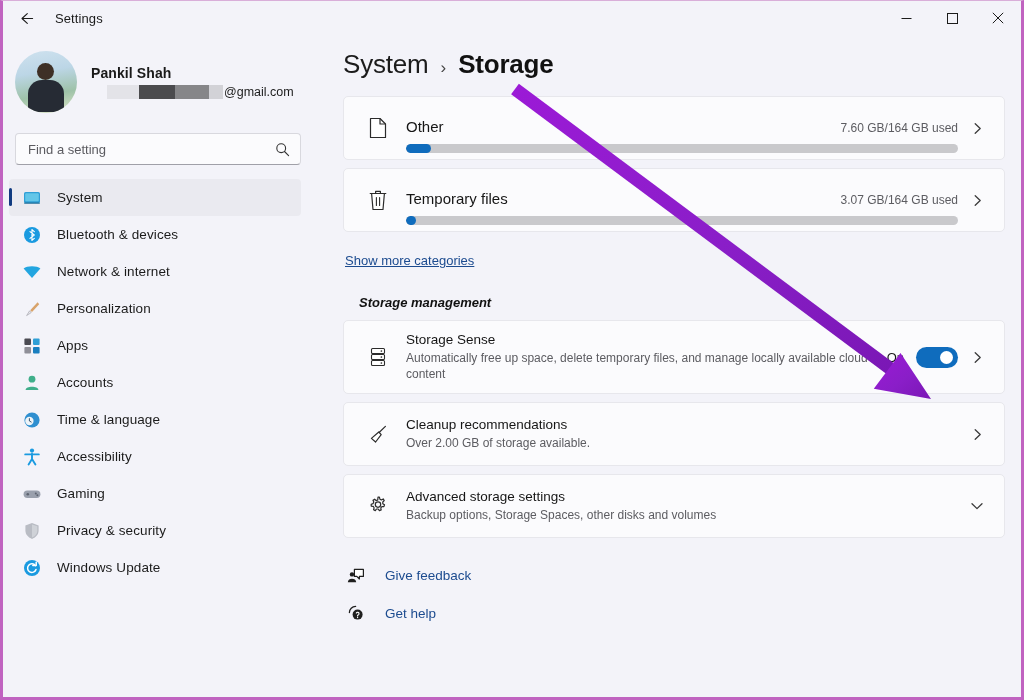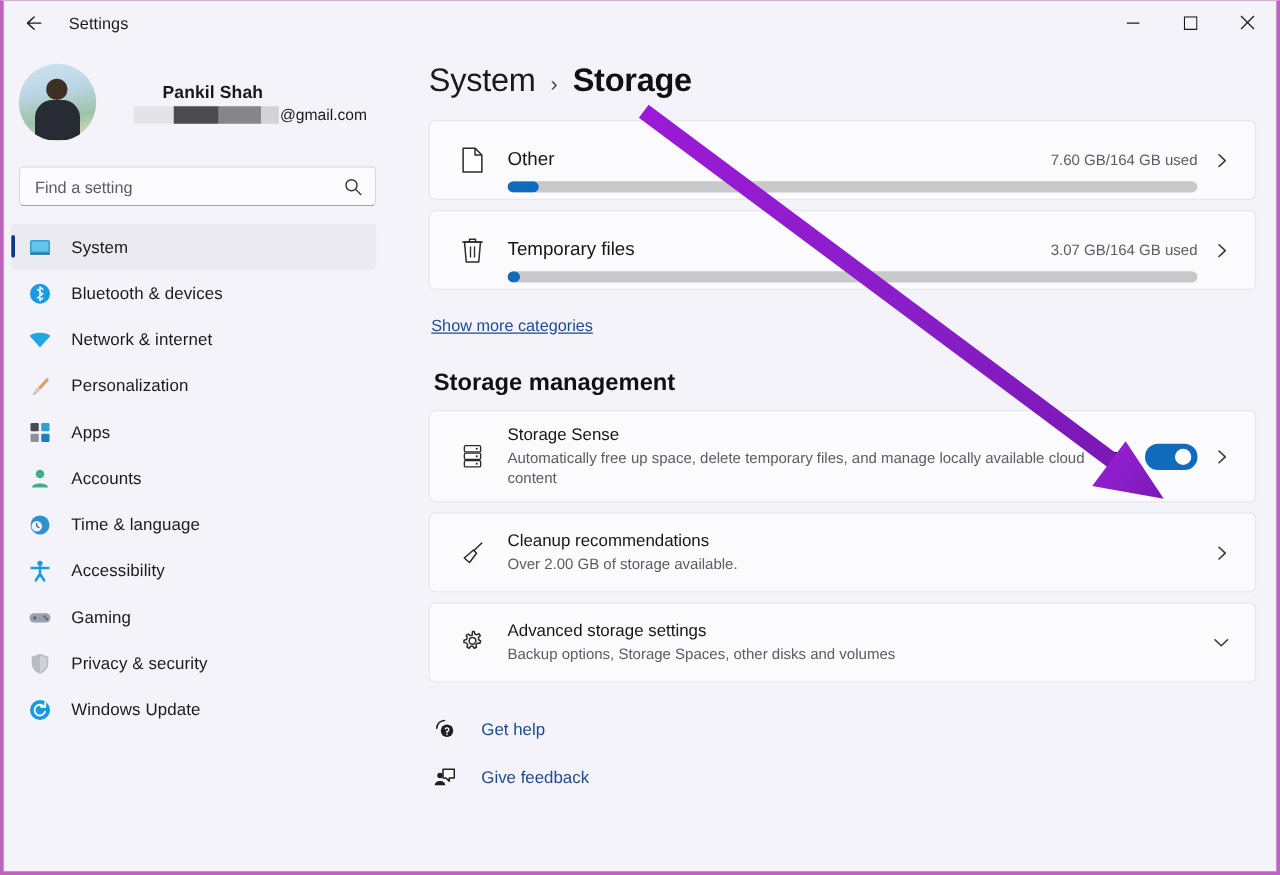--- a/index.html
+++ b/index.html
@@ -94,21 +94,20 @@
     border-radius: 14px 14px 4px 4px;
     background: #262b34;
     left: 13px; top: 29px;
   }
   #account-text { margin-left: 14px; }
   #account-name {
     font-size: 14px;
     font-weight: bold;
     color: #191919;
     letter-spacing: .1px;
-    margin-left: 39px;
   }
   #account-email {
     display: flex;
     align-items: center;
     margin-top: 3px;
     height: 15px;
     padding-left: 16px;
   }
   .redact {
     display: inline-block;
@@ -267,24 +266,25 @@
   }
 
   #show-more {
     display: inline-block;
     font-size: 13px;
     color: #1c4b8f;
     margin: 13px 0 0 2px;
   }
 
   #section-title {
-    font-size: 19px;
+    font-size: 13px;
     font-weight: bold;
     color: #111;
-    margin: 26px 0 10px 4px;
+    margin: 26px 0 10px 16px;
+    font-style: italic;
   }
 
   .card.setting {
     min-height: 64px;
     padding-top: 11px;
     padding-bottom: 11px;
   }
   .setting-body {
     flex: 1;
     margin-left: 10px;
@@ -663,37 +663,37 @@
         <svg width="14" height="14" viewBox="0 0 14 14">
           <path d="M2 4.8 L7 9.6 L12 4.8" fill="none" stroke="#3a3a3a" stroke-width="1.3" stroke-linecap="round" stroke-linejoin="round"></path>
         </svg>
       </span>
     </div>
 
     <div id="bottom-links">
       <div class="bottom-link">
         <span class="bl-icon">
           <svg width="20" height="20" viewBox="0 0 20 20">
+            <path d="M8.4 4.4 H17.4 V11.4 H13.4 L13.4 14 L10.8 11.4 H8.4 Z" fill="#fff" stroke="#1f1f1f" stroke-width="1.2" stroke-linejoin="round"></path>
+            <circle cx="6" cy="9.4" r="2.2" fill="#1f1f1f"></circle>
+            <path d="M1.8 17.2 C1.8 12.6 10.2 12.6 10.2 17.2 Z" fill="#1f1f1f"></path>
+          </svg>
+        </span>
+        <span class="bl-label">Give feedback</span>
+      </div>
+      <div class="bottom-link">
+        <span class="bl-icon">
+          <svg width="20" height="20" viewBox="0 0 20 20">
             <path d="M3.4 9.6 A6.2 6.2 0 0 1 9.6 3.4" fill="none" stroke="#1f1f1f" stroke-width="1.3" stroke-linecap="round"></path>
             <circle cx="11.6" cy="11.6" r="5" fill="#1f1f1f"></circle>
             <path d="M10.3 10.1 A1.45 1.45 0 1 1 11.6 12.2 V12.9" fill="none" stroke="#fff" stroke-width="1.1" stroke-linecap="round"></path>
             <circle cx="11.6" cy="14.5" r="0.65" fill="#fff"></circle>
           </svg>
         </span>
         <span class="bl-label">Get help</span>
-      </div>
-      <div class="bottom-link">
-        <span class="bl-icon">
-          <svg width="20" height="20" viewBox="0 0 20 20">
-            <path d="M8.4 4.4 H17.4 V11.4 H13.4 L13.4 14 L10.8 11.4 H8.4 Z" fill="#fff" stroke="#1f1f1f" stroke-width="1.2" stroke-linejoin="round"></path>
-            <circle cx="6" cy="9.4" r="2.2" fill="#1f1f1f"></circle>
-            <path d="M1.8 17.2 C1.8 12.6 10.2 12.6 10.2 17.2 Z" fill="#1f1f1f"></path>
-          </svg>
-        </span>
-        <span class="bl-label">Give feedback</span>
       </div>
     </div>
 
   </div>
 
   <svg id="arrow-overlay">
     <defs>
       <linearGradient id="arrowgrad" x1="0" y1="0" x2="1" y2="1">
         <stop offset="0%" stop-color="#9b1ad6"></stop>
         <stop offset="55%" stop-color="#8a1ec8"></stop>

